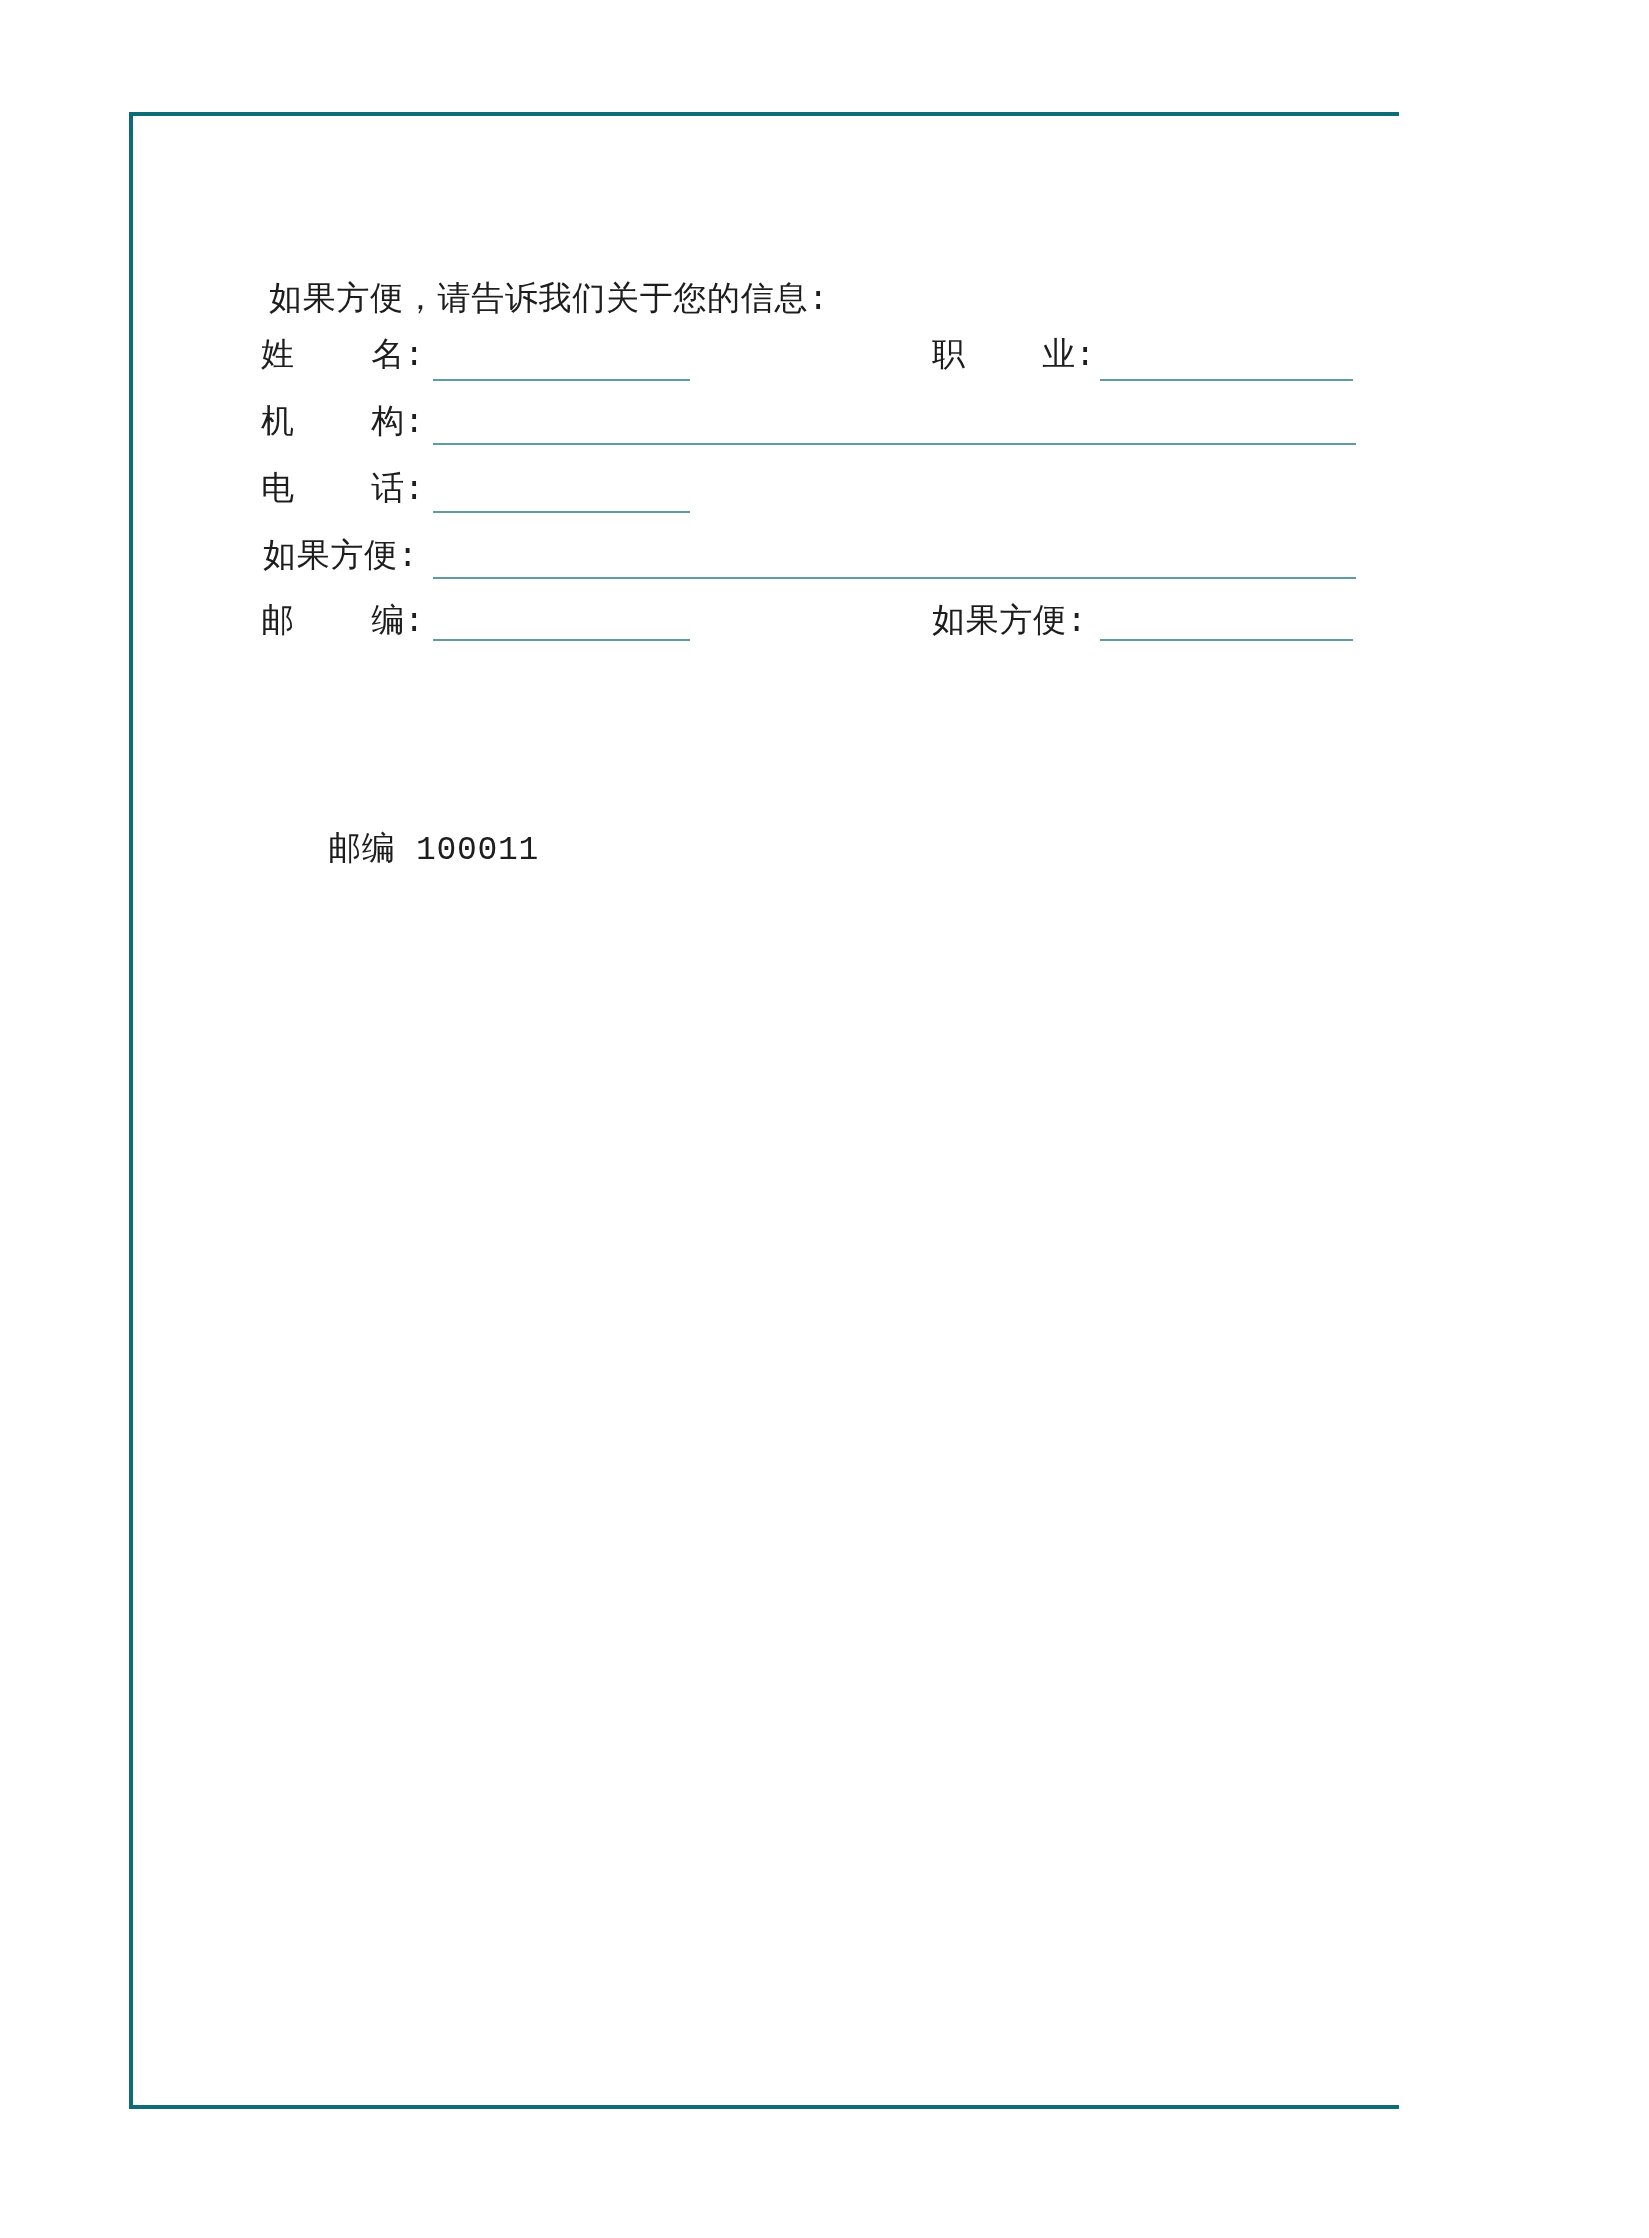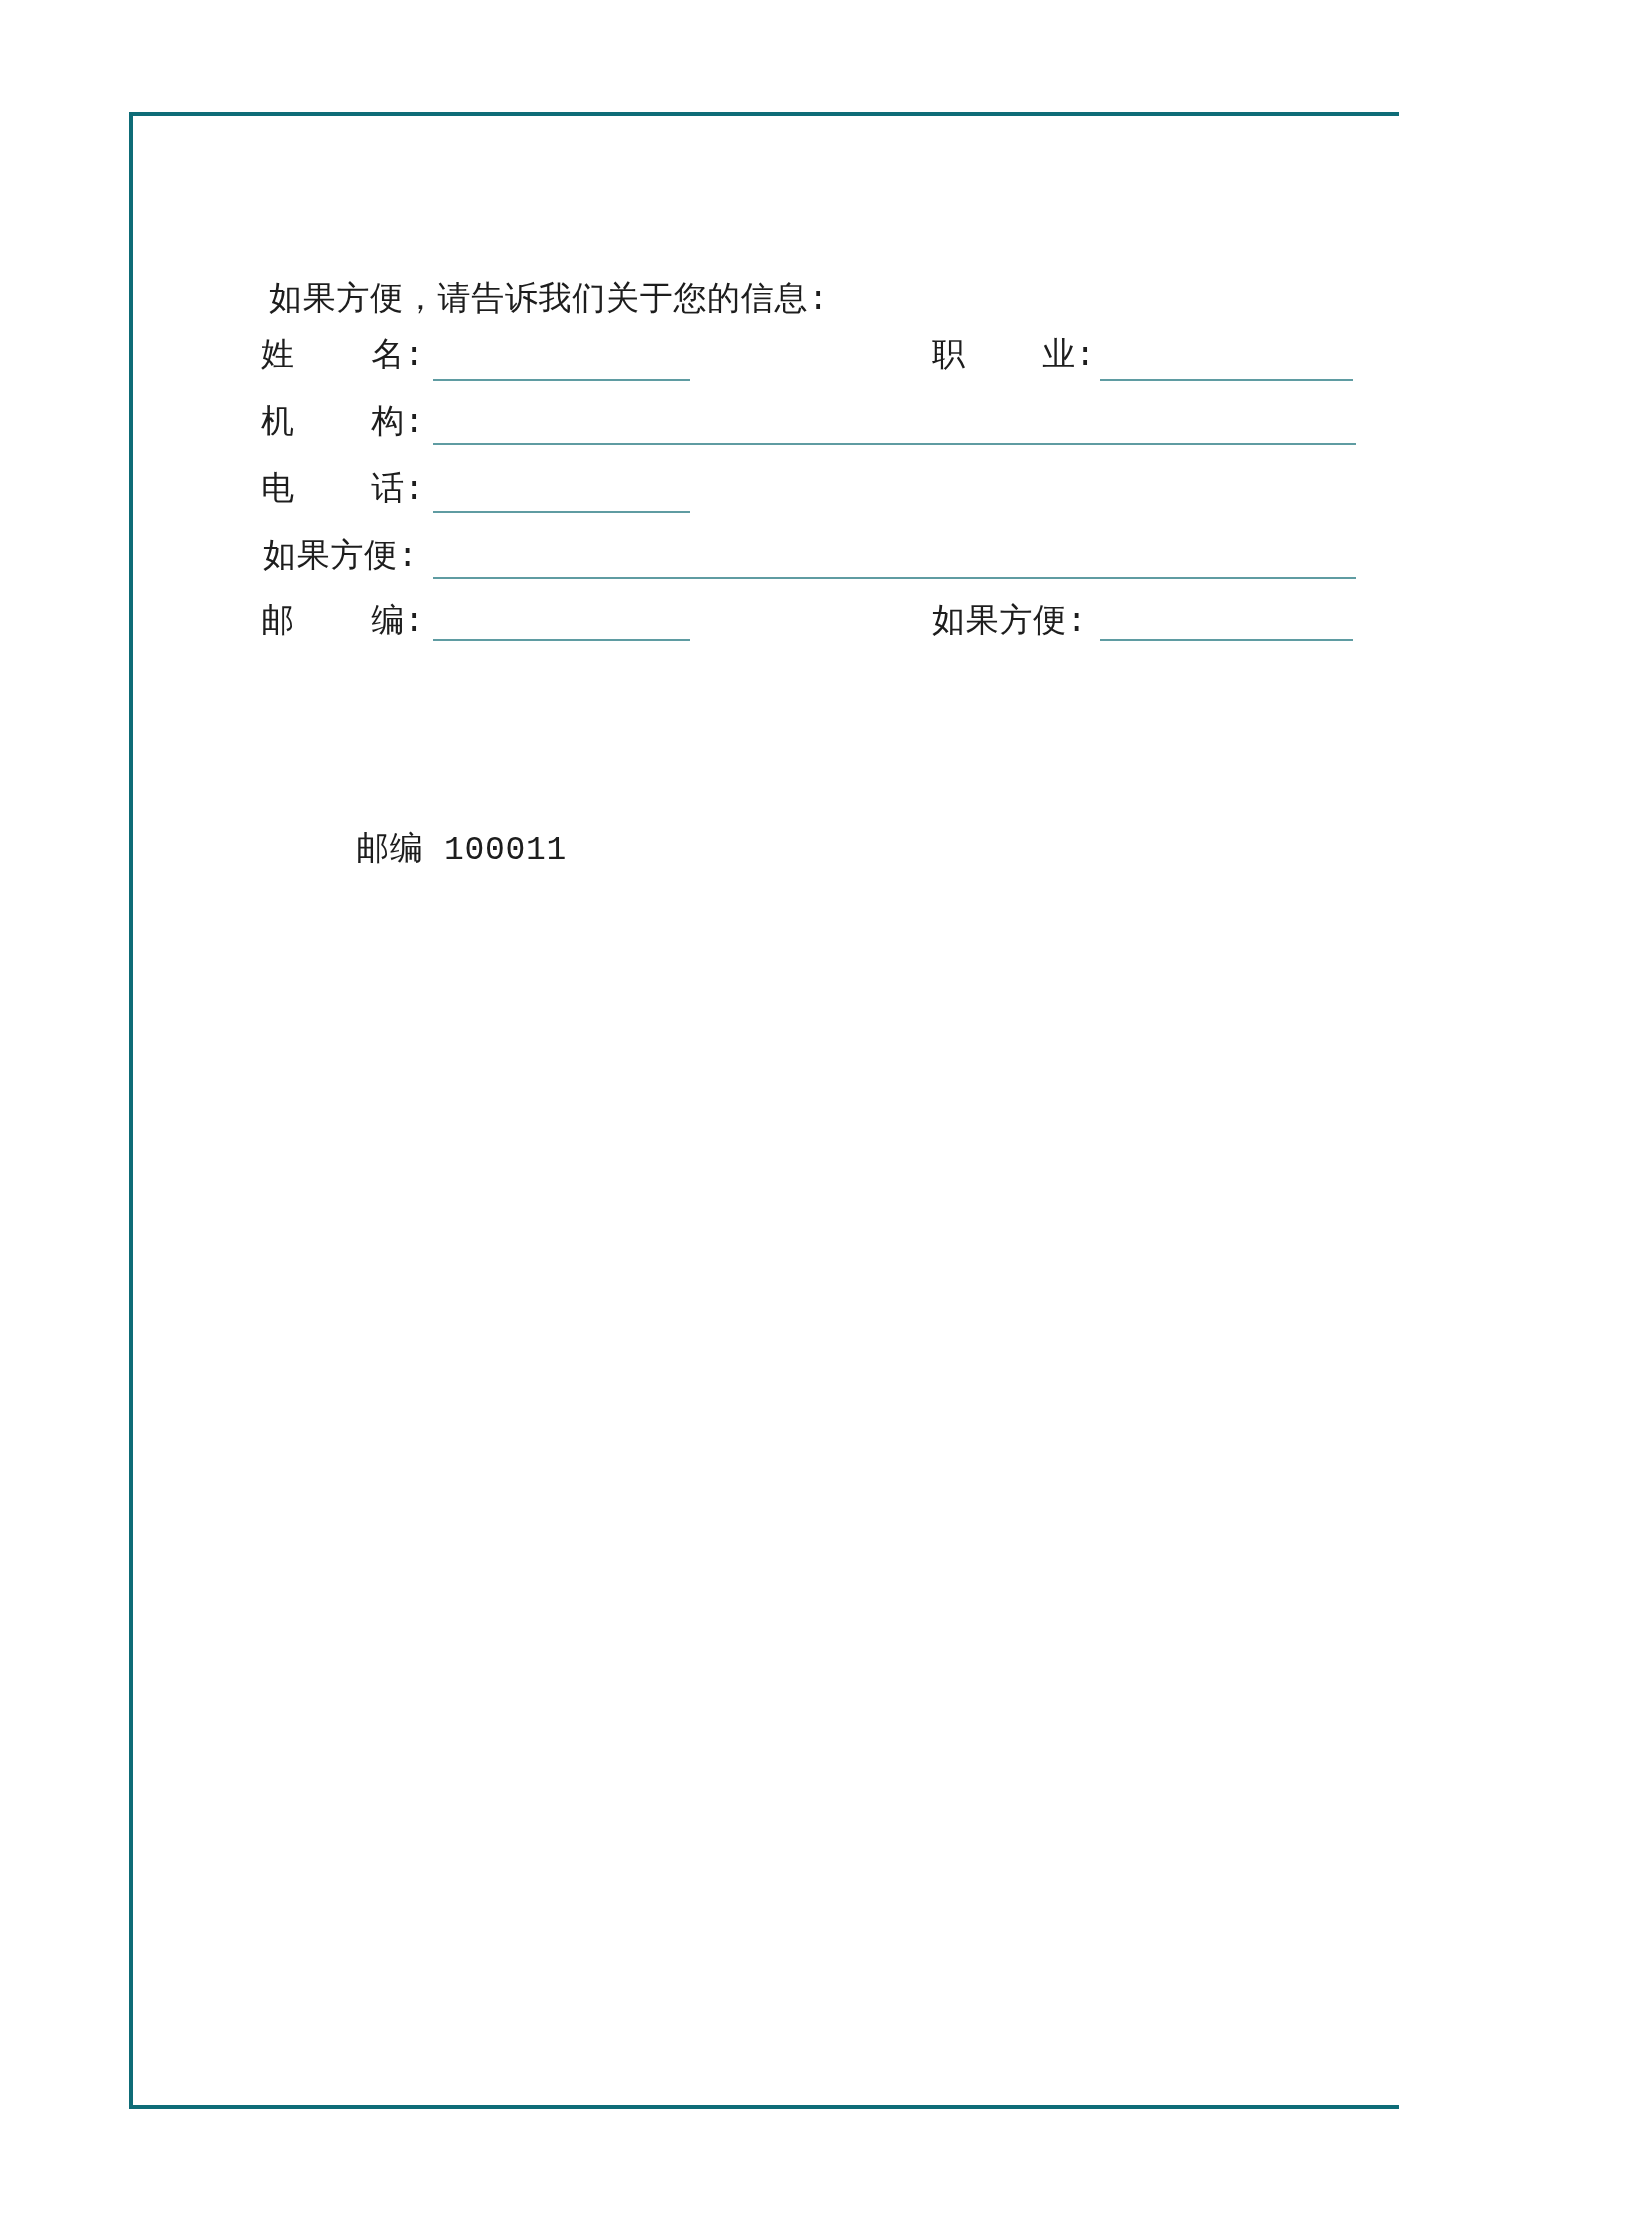--- a/index.html
+++ b/index.html
@@ -93,16 +93,16 @@
     <span>邮</span>
     <span>编:</span>
   </div>
   <div class="blank" style="left:433px;top:639px;width:257px"></div>
 
   <div class="txt" style="left:932px;top:605px">如果方便:</div>
   <div class="blank" style="left:1100px;top:639px;width:253px"></div>
 
 
 
-  <div class="txt" style="left:356px;top:833px">邮编 100011</div>
+  <div class="txt" style="left:328px;top:833px">邮编 100011</div>
 
 </div>
 
 
 </body></html>

